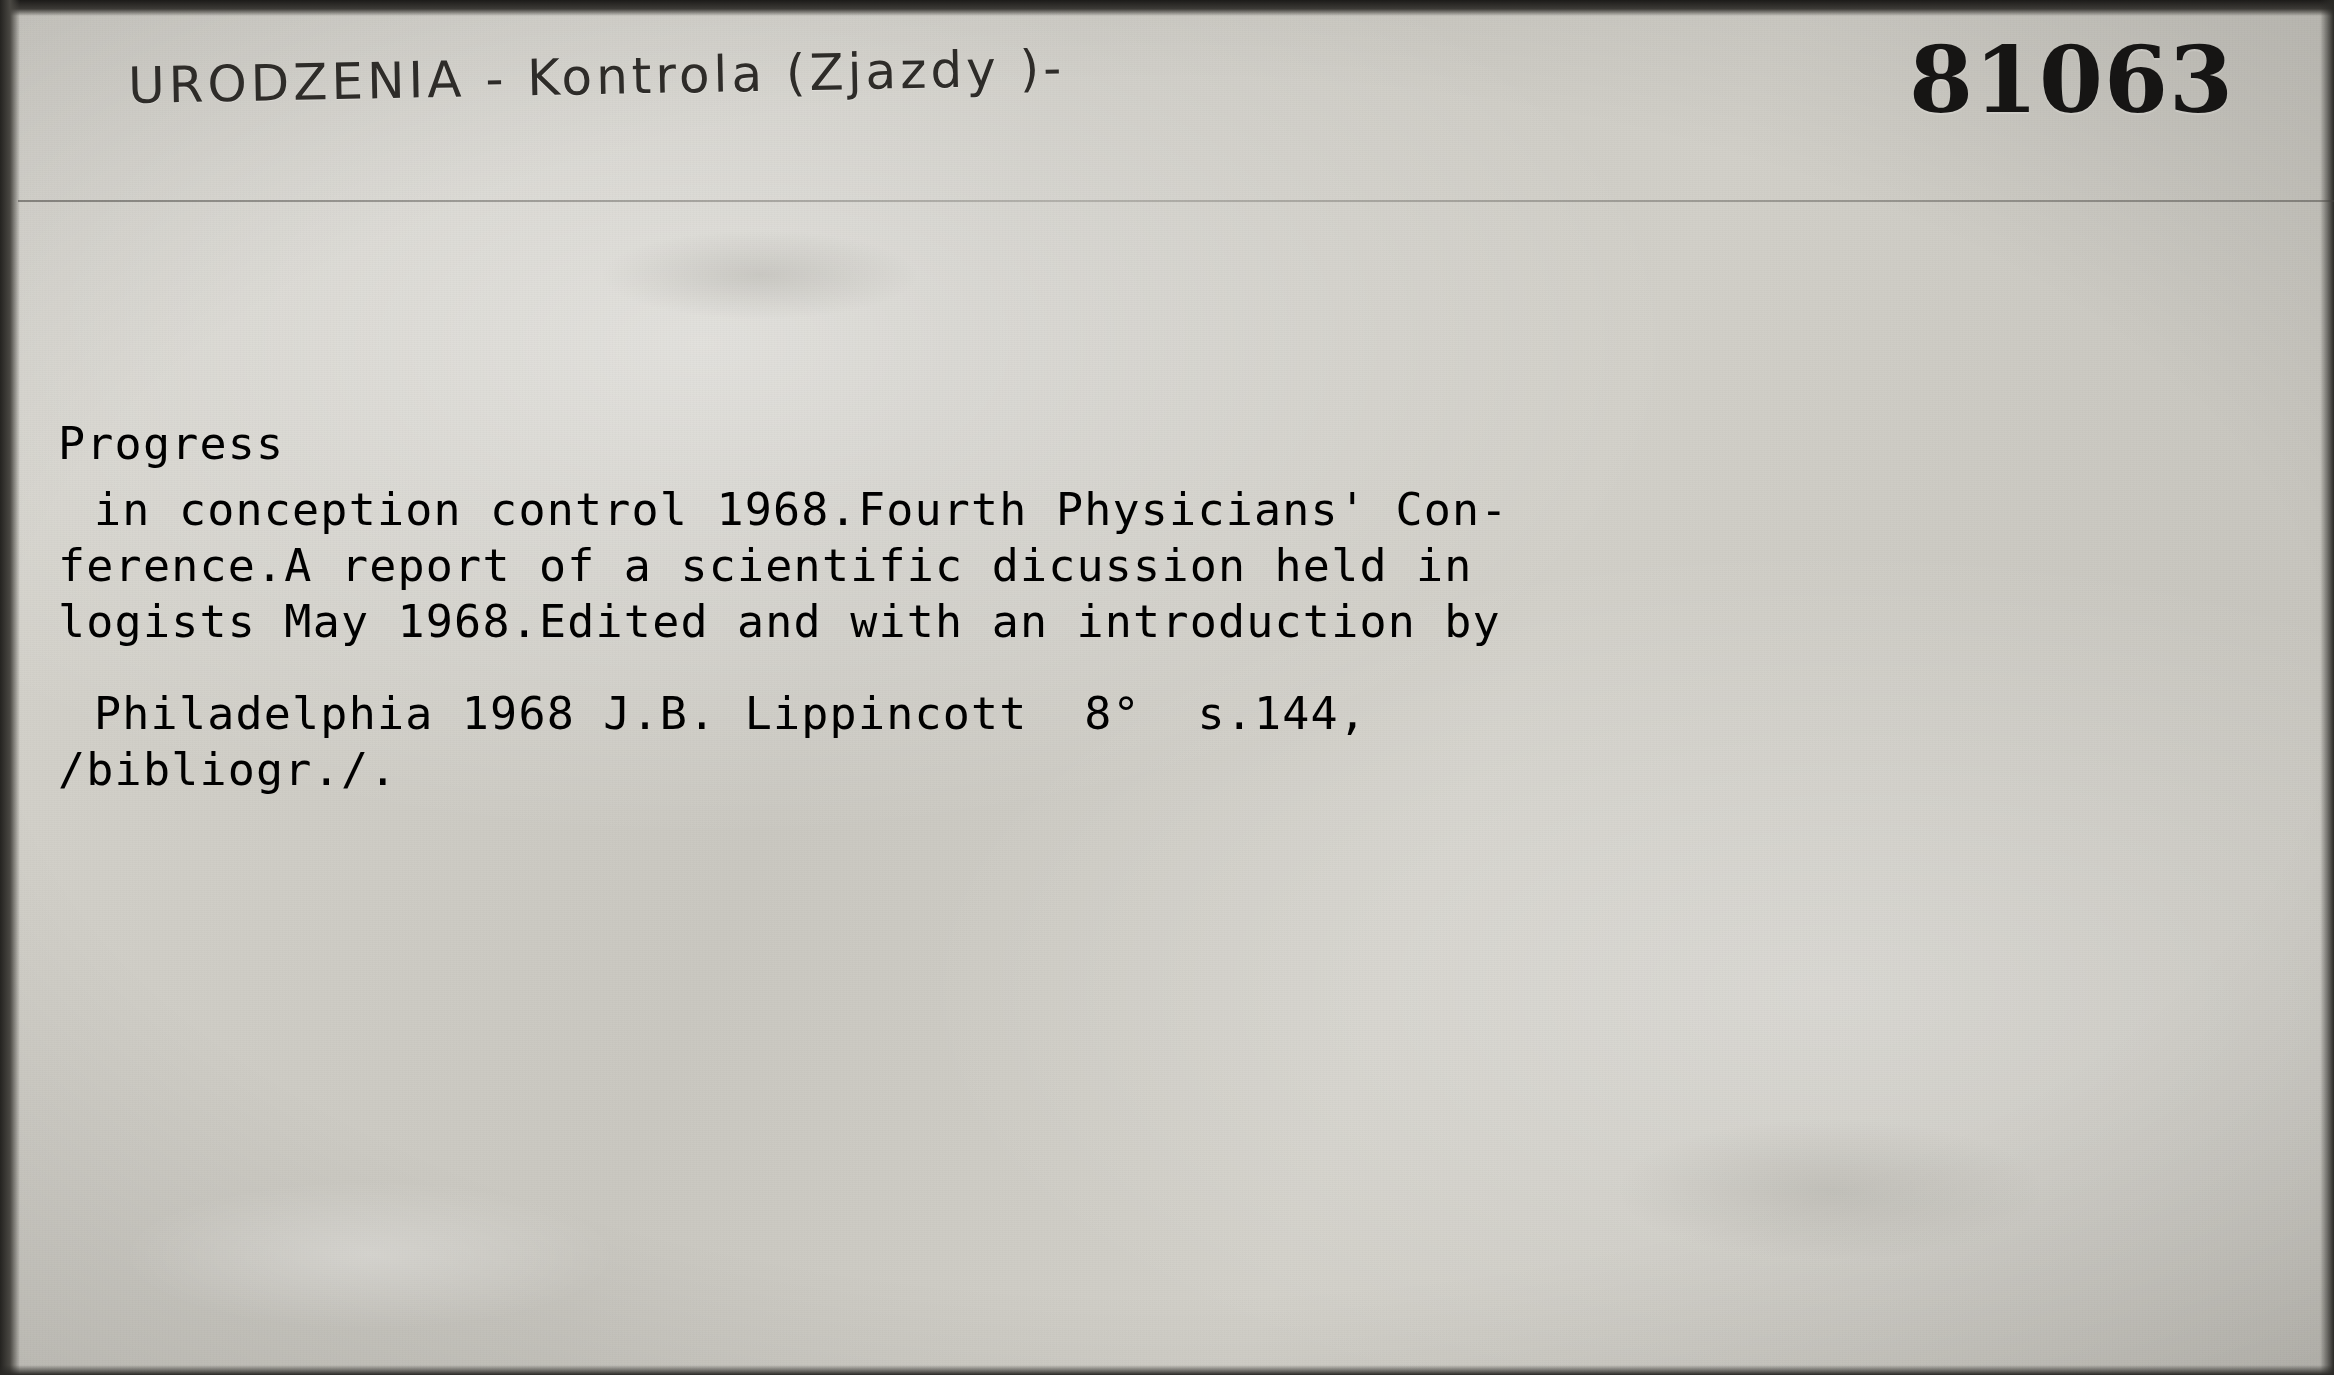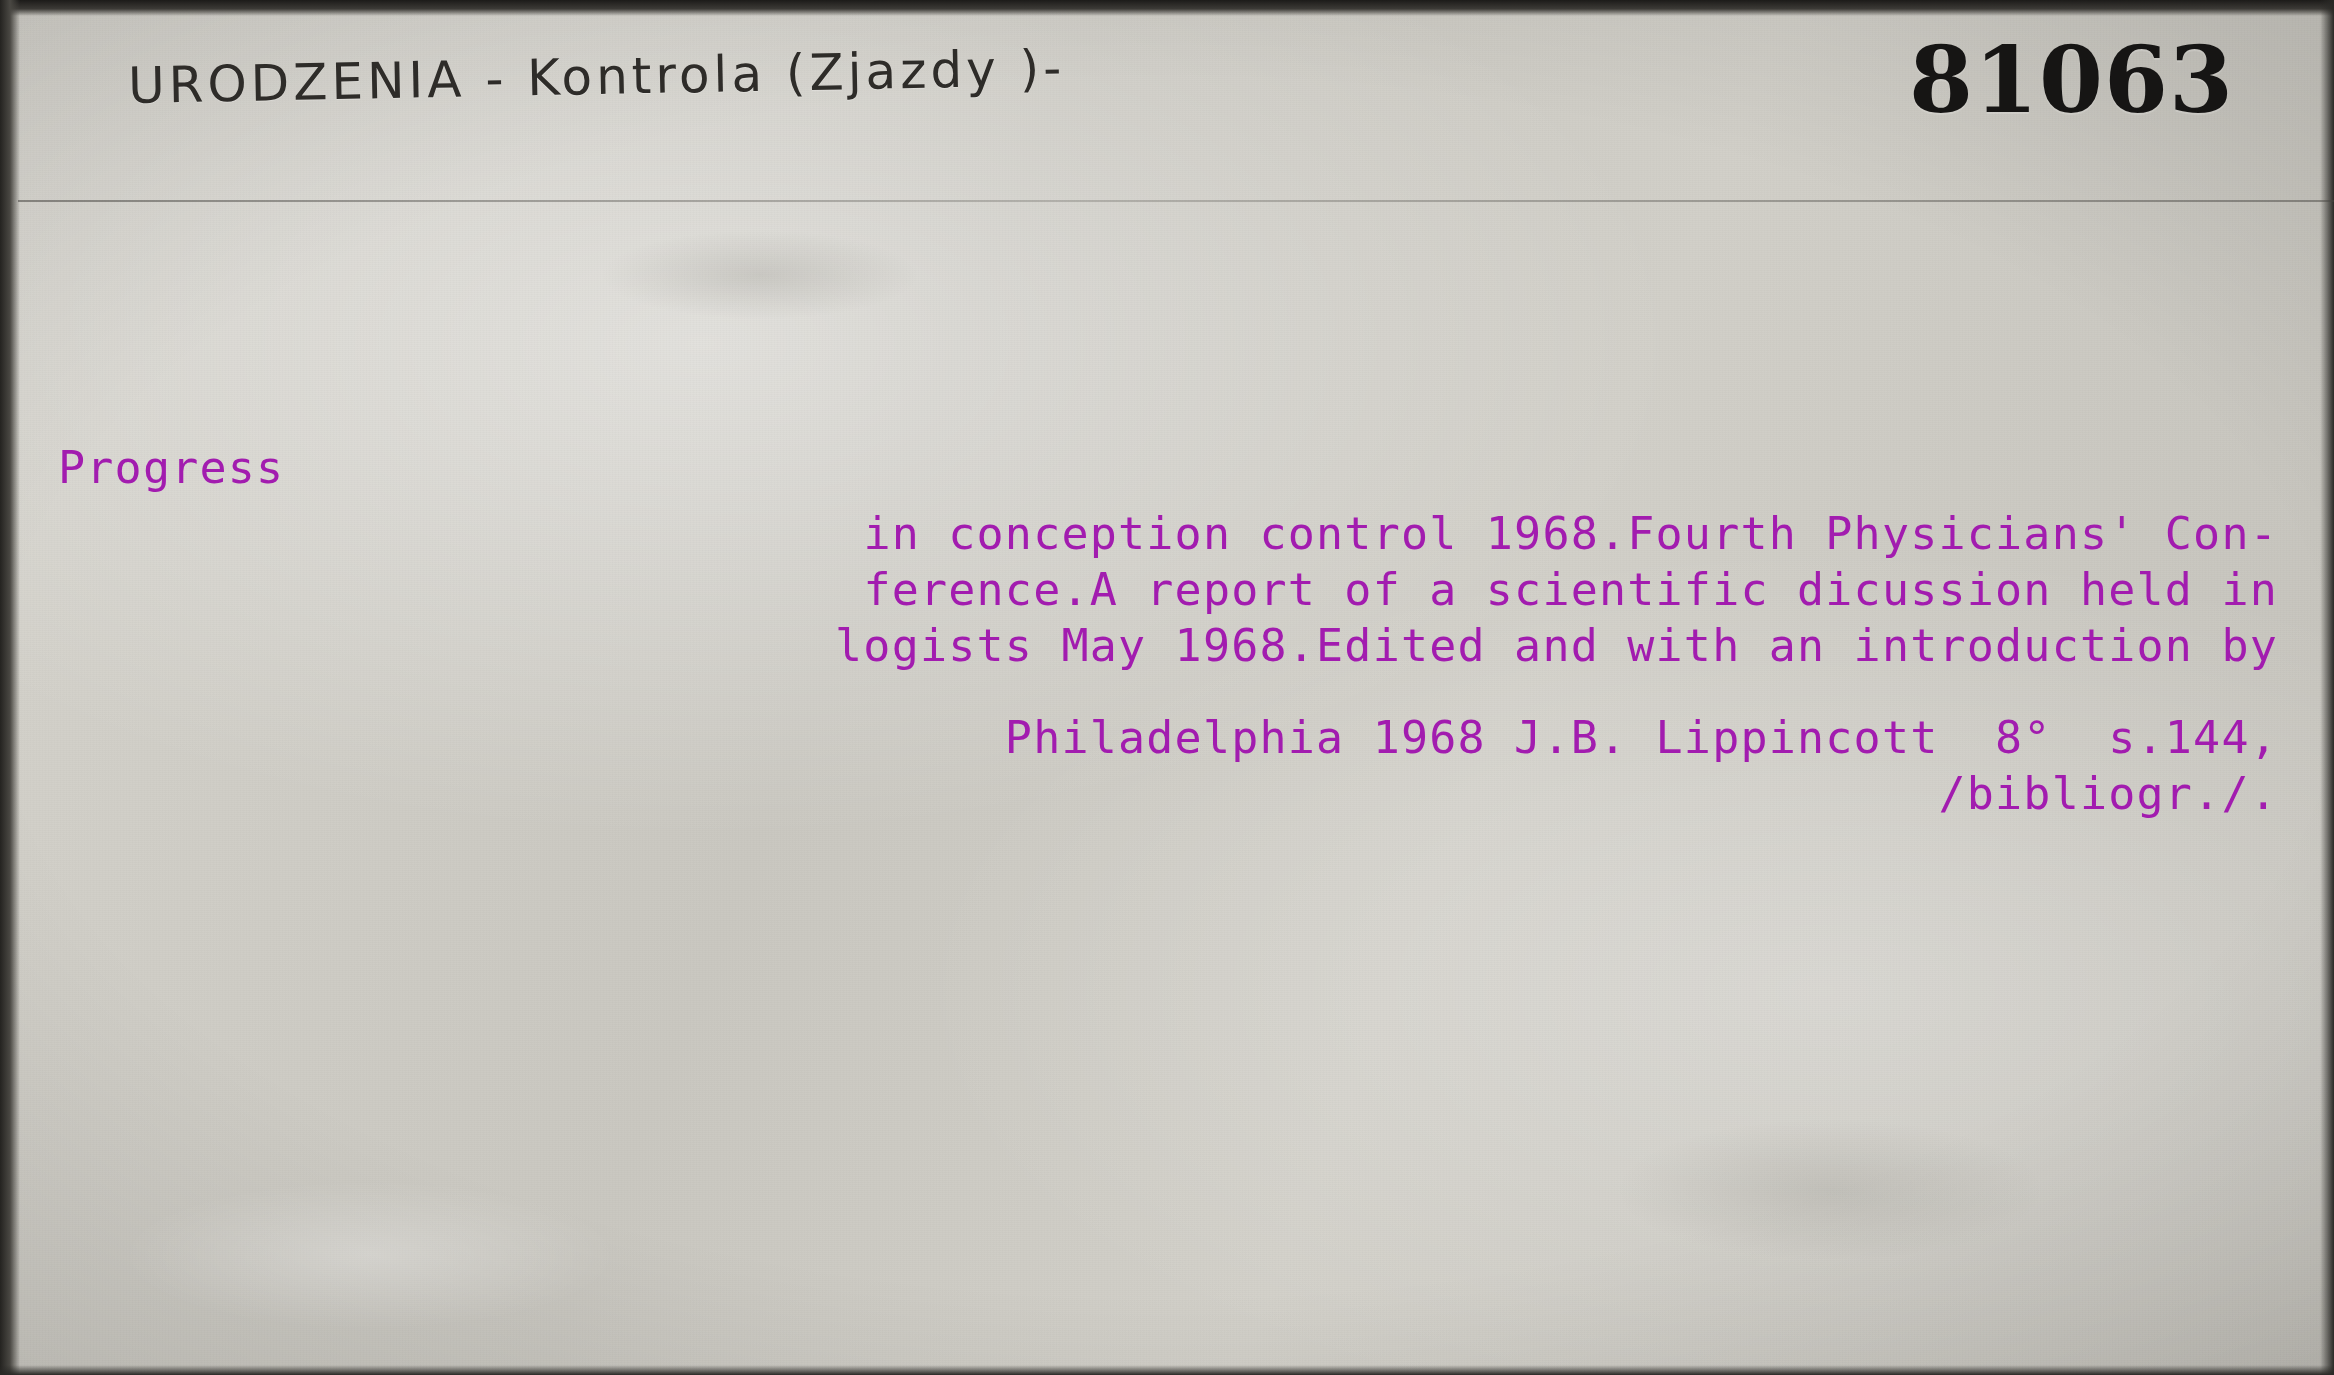--- a/index.html
+++ b/index.html
@@ -84,34 +84,33 @@
     font-weight: bold;
     font-size: 92px;
     letter-spacing: 1px;
     color: #161514;
     text-shadow: 0 2px 1px rgba(255,255,255,0.18);
   }
   
   #record {
     position: absolute;
     left: 58px;
-    top: 440px;
+    top: 416px;
     width: 2220px;
     font-family: "DejaVu Sans Mono", monospace;
     font-size: 45px;
     line-height: 56px;
-    color: #a21caf;
+    color: #000000;
     letter-spacing: 1.2px;
   }
   #record .title-line {
     margin-bottom: 10px;
   }
   #record .body-line {
     white-space: pre;
-    text-align: right;
   }
   #record .para-indent {
     display: inline-block;
     width: 36px;
   }
   #record .imprint {
     margin-top: 36px;
   }
   .smudge {
     position: absolute;

